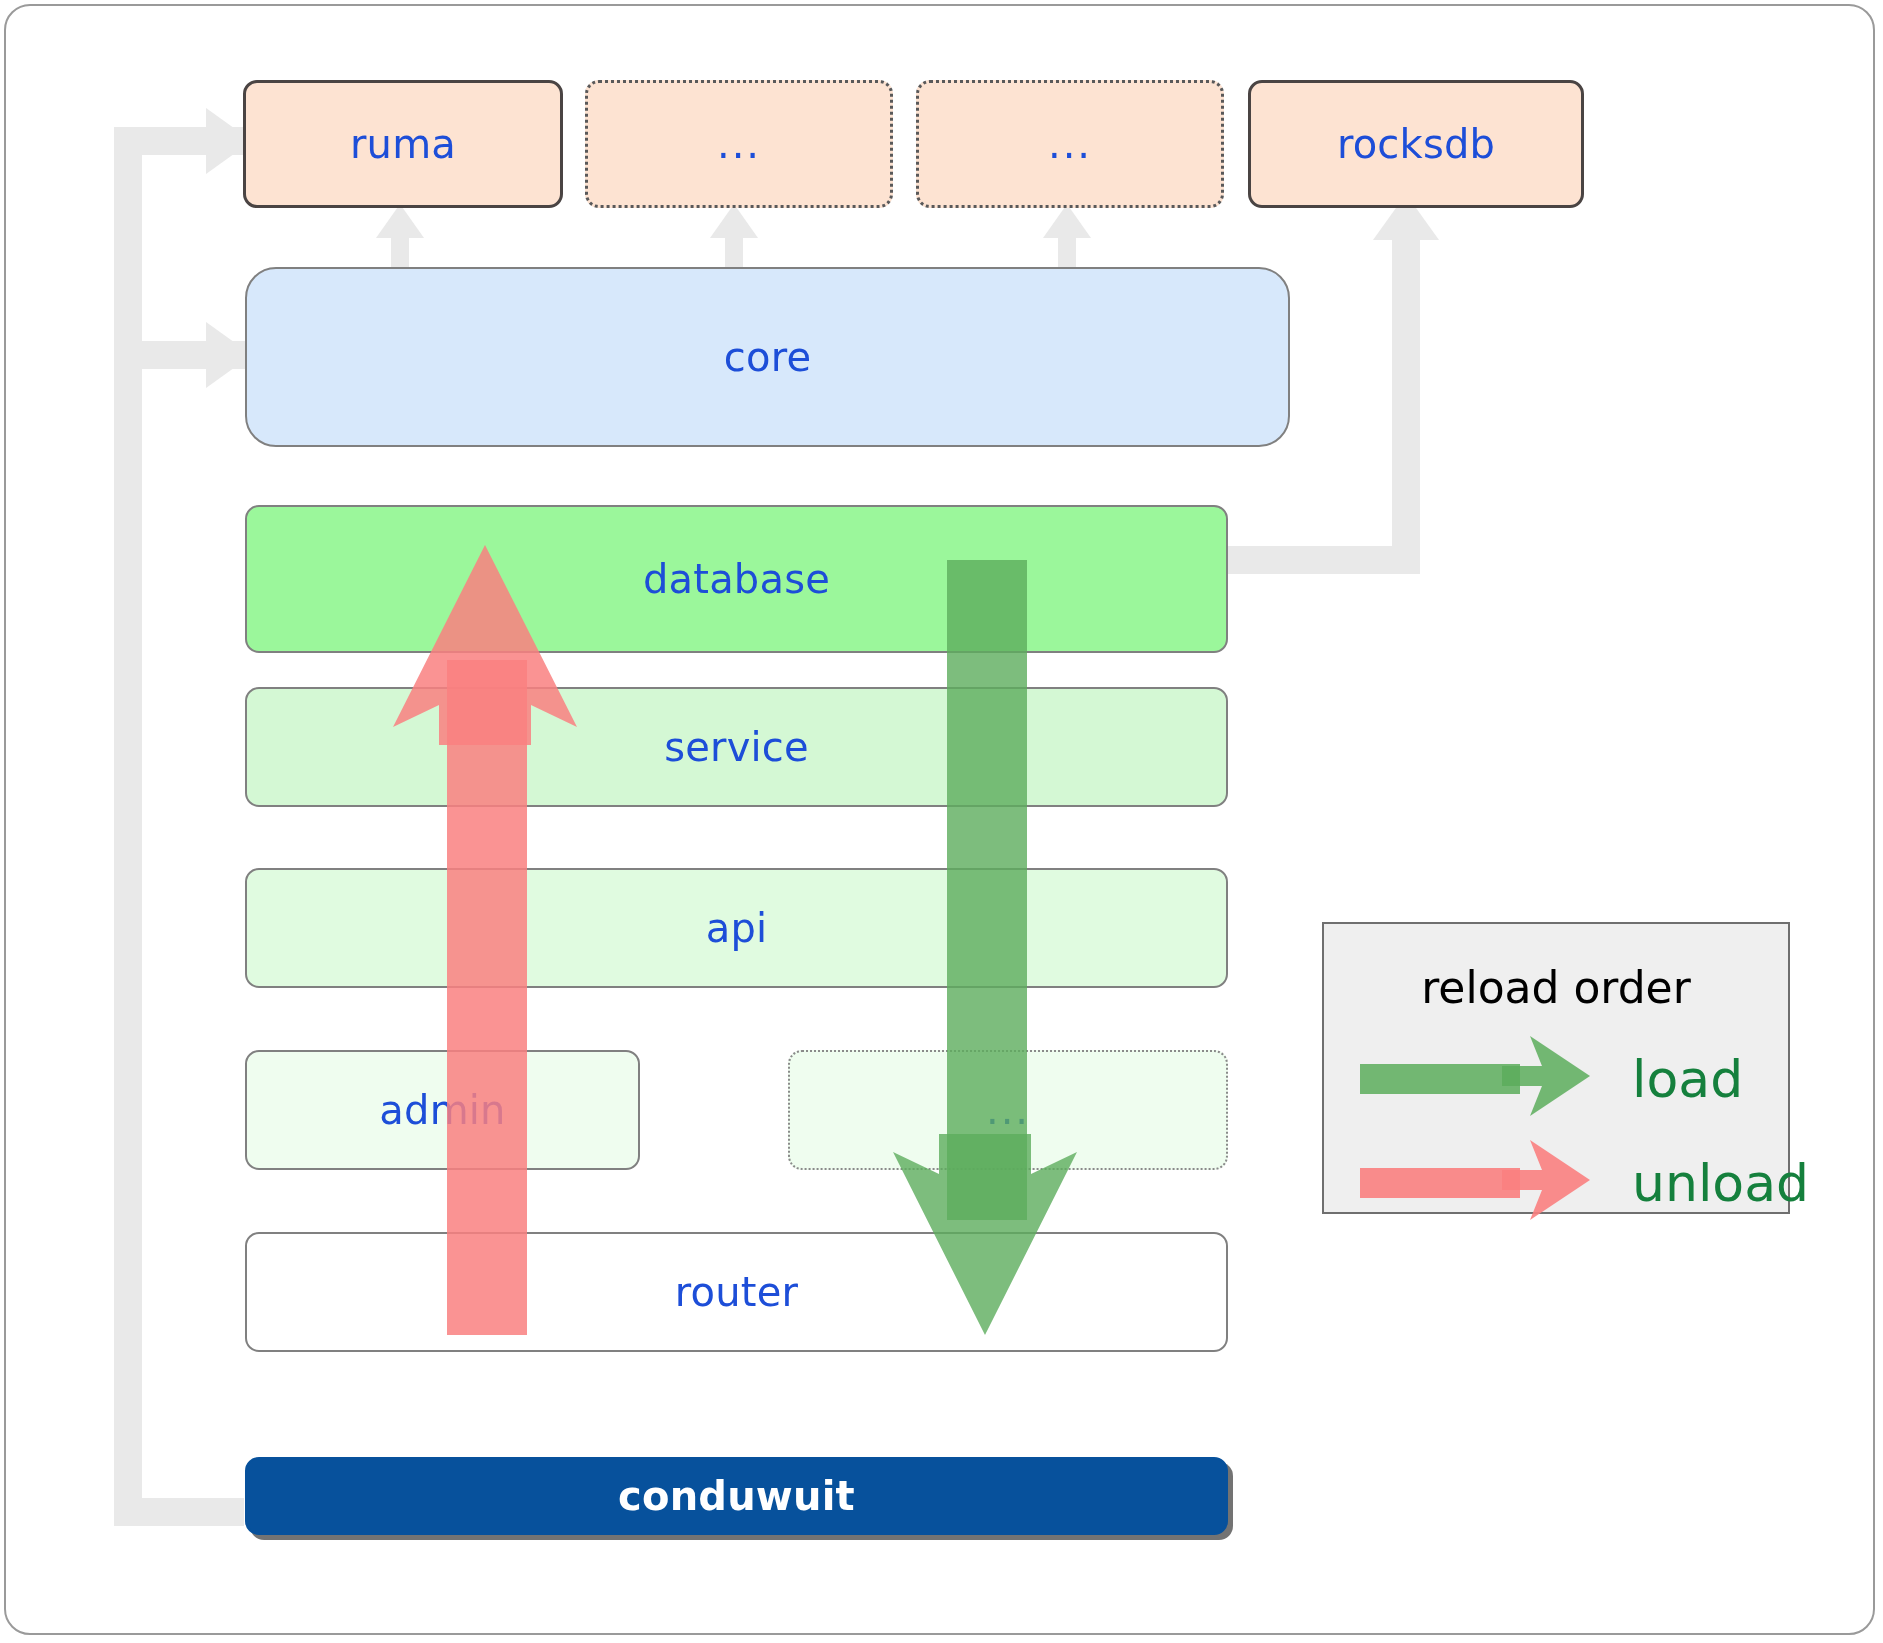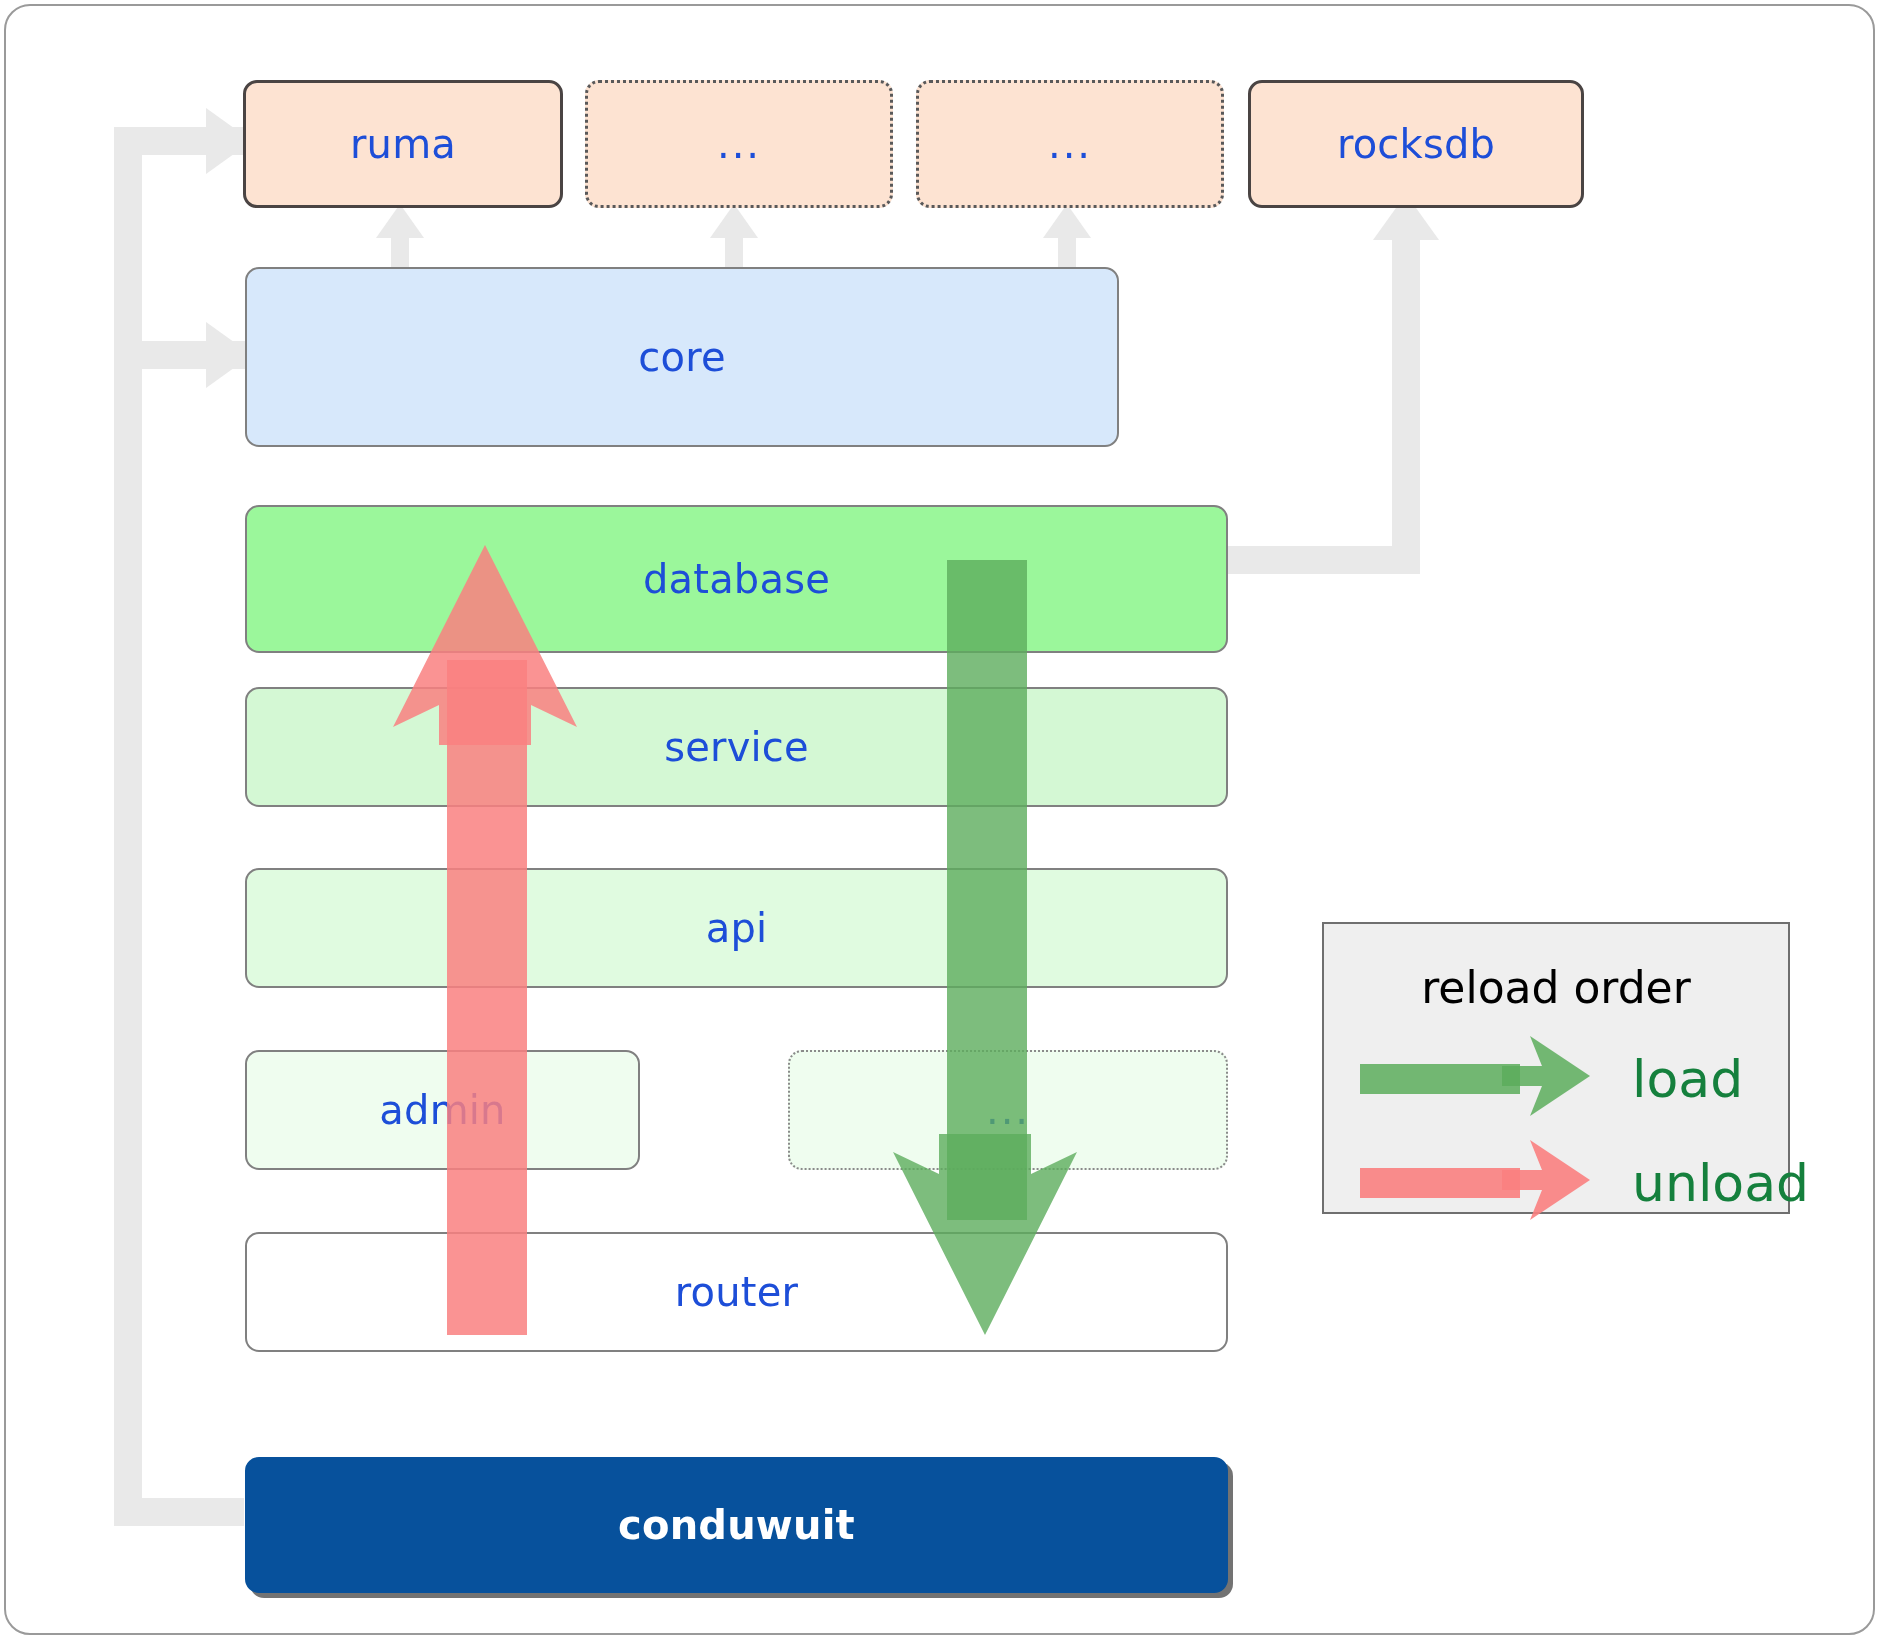--- a/index.html
+++ b/index.html
@@ -185,21 +185,21 @@
   </div>
 
   <div class="node orange dotted" style="left:916px; top:80px; width:308px; height:128px;">
     <span class="ellipsis-dots">...</span>
   </div>
 
   <div class="node orange solid-dark" style="left:1248px; top:80px; width:336px; height:128px;">
     <span>rocksdb</span>
   </div>
 
-  <div class="node blue solid-gray" style="left:245px; top:267px; width:874px; height:180px;">
+  <div class="node blue solid-gray" style="left:245px; top:267px; width:1045px; height:180px;border-radius:31px;">
     <span>core</span>
   </div>
 
   <div class="node green1 solid-gray" style="left:245px; top:505px; width:983px; height:148px;">
     <span>database</span>
   </div>
 
   <div class="node green2 solid-gray" style="left:245px; top:687px; width:983px; height:120px;">
     <span>service</span>
   </div>
@@ -213,21 +213,21 @@
   </div>
 
   <div class="node green4 dotted-gray" style="left:788px; top:1050px; width:440px; height:120px;">
     <span class="ellipsis-dots">...</span>
   </div>
 
   <div class="node white solid-gray" style="left:245px; top:1232px; width:983px; height:120px;">
     <span>router</span>
   </div>
 
-  <div class="node navy" style="left:245px; top:1457px; width:983px; height:136px;">
+  <div class="node navy" style="left:245px; top:1457px; width:983px; height:78px;">
     <span>conduwuit</span>
   </div>
 
   <svg class="big-arrow-svg" style="left:385px; top:545px; width:200px; height:790px;" viewBox="0 0 200 790">
 
     <rect x="62" y="115" width="80" height="675" fill="#f98080" opacity="0.85"></rect>
 
     <polygon points="100,0 192,182 146,160 146,200 54,200 54,160 8,182" fill="#f98080" opacity="0.85"></polygon>
   </svg>
 

